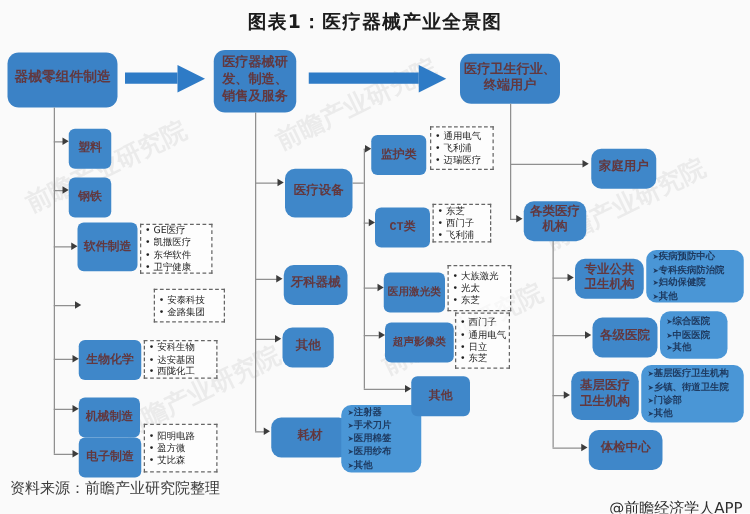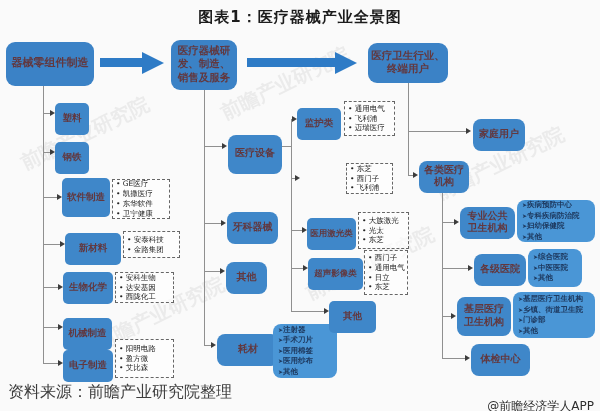--- a/index.html
+++ b/index.html
@@ -28,21 +28,21 @@
   .bluelist .li::before{content:"\27A4 ";font-size:6px;}
   
   .vline{position:absolute;width:1px;background:#8f8f8f;}
   .hline{position:absolute;height:1px;background:#8f8f8f;}
   .ah{position:absolute;width:0;height:0;border-left:5px solid #3c3c3c;
       border-top:3px solid transparent;border-bottom:3px solid transparent;}
   
   .shaft{position:absolute;background:#2e7bc6;}
   .head{position:absolute;width:0;height:0;border-left:22px solid #2e7bc6;
         border-top:11px solid transparent;border-bottom:11px solid transparent;}
-  .footer-src{position:absolute;left:8px;top:382px;font-size:16px;color:#3d3d3d;}
+  .footer-src{position:absolute;left:8px;top:382px;font-size:12px;color:#3d3d3d;}
   .footer-credit{position:absolute;right:6px;top:386px;font-size:12px;color:#2e2e2e;margin-top:12px;}
   .wm{position:absolute;color:rgba(110,110,110,.10);font-size:20px;font-weight:bold;
       transform:rotate(-26deg);white-space:nowrap;pointer-events:none;}
 </style>
 </head>
 <body>
 
 <div id="stage">
 
   <div class="wm" style="left:15px;top:120px">前瞻产业研究院</div>
@@ -79,21 +79,20 @@
 
   <div class="box small" style="left:55px;top:103px;width:34px;height:21px">塑料</div>
   <div class="box small" style="left:55px;top:142px;width:34px;height:21px">钢铁</div>
   <div class="box small" style="left:62px;top:178px;width:48px;height:39px">软件制造</div>
   <div class="dashed" style="left:112px;top:179px;width:58px;height:40px">
     <div class="li">GE医疗</div>
     <div class="li">凯撒医疗</div>
     <div class="li">东华软件</div>
     <div class="li">卫宁健康</div>
   </div>
-  <div class="box small" style="left:65px;top:233px;width:56px;height:22px">新材料</div>
   <div class="dashed" style="left:123px;top:231px;width:57px;height:27px">
     <div class="li">安泰科技</div>
     <div class="li">金路集团</div>
   </div>
   <div class="box small" style="left:63px;top:272px;width:50px;height:31px">生物化学</div>
   <div class="dashed" style="left:115px;top:272px;width:59px;height:31px">
     <div class="li">安科生物</div>
     <div class="li">达安基因</div>
     <div class="li">西陇化工</div>
   </div>
@@ -140,20 +139,21 @@
     <div class="li">医用纱布</div>
     <div class="li">其他</div>
   </div>
 
   <div class="box small" style="left:297px;top:108px;width:44px;height:22px">监护类</div>
   <div class="dashed" style="left:344px;top:101px;width:51px;height:35px">
     <div class="li">通用电气</div>
     <div class="li">飞利浦</div>
     <div class="li">迈瑞医疗</div>
   </div>
+  <div class="box small" style="left:300px;top:166px;width:44px;height:25px">CT类</div>
   <div class="dashed" style="left:346px;top:163px;width:47px;height:31px">
     <div class="li">东芝</div>
     <div class="li">西门子</div>
     <div class="li">飞利浦</div>
   </div>
   <div class="box small" style="left:307px;top:218px;width:49px;height:25px;font-size:8.5px">医用激光类</div>
   <div class="dashed" style="left:358px;top:212px;width:51px;height:37px">
     <div class="li">大族激光</div>
     <div class="li">光太</div>
     <div class="li">东芝</div>

